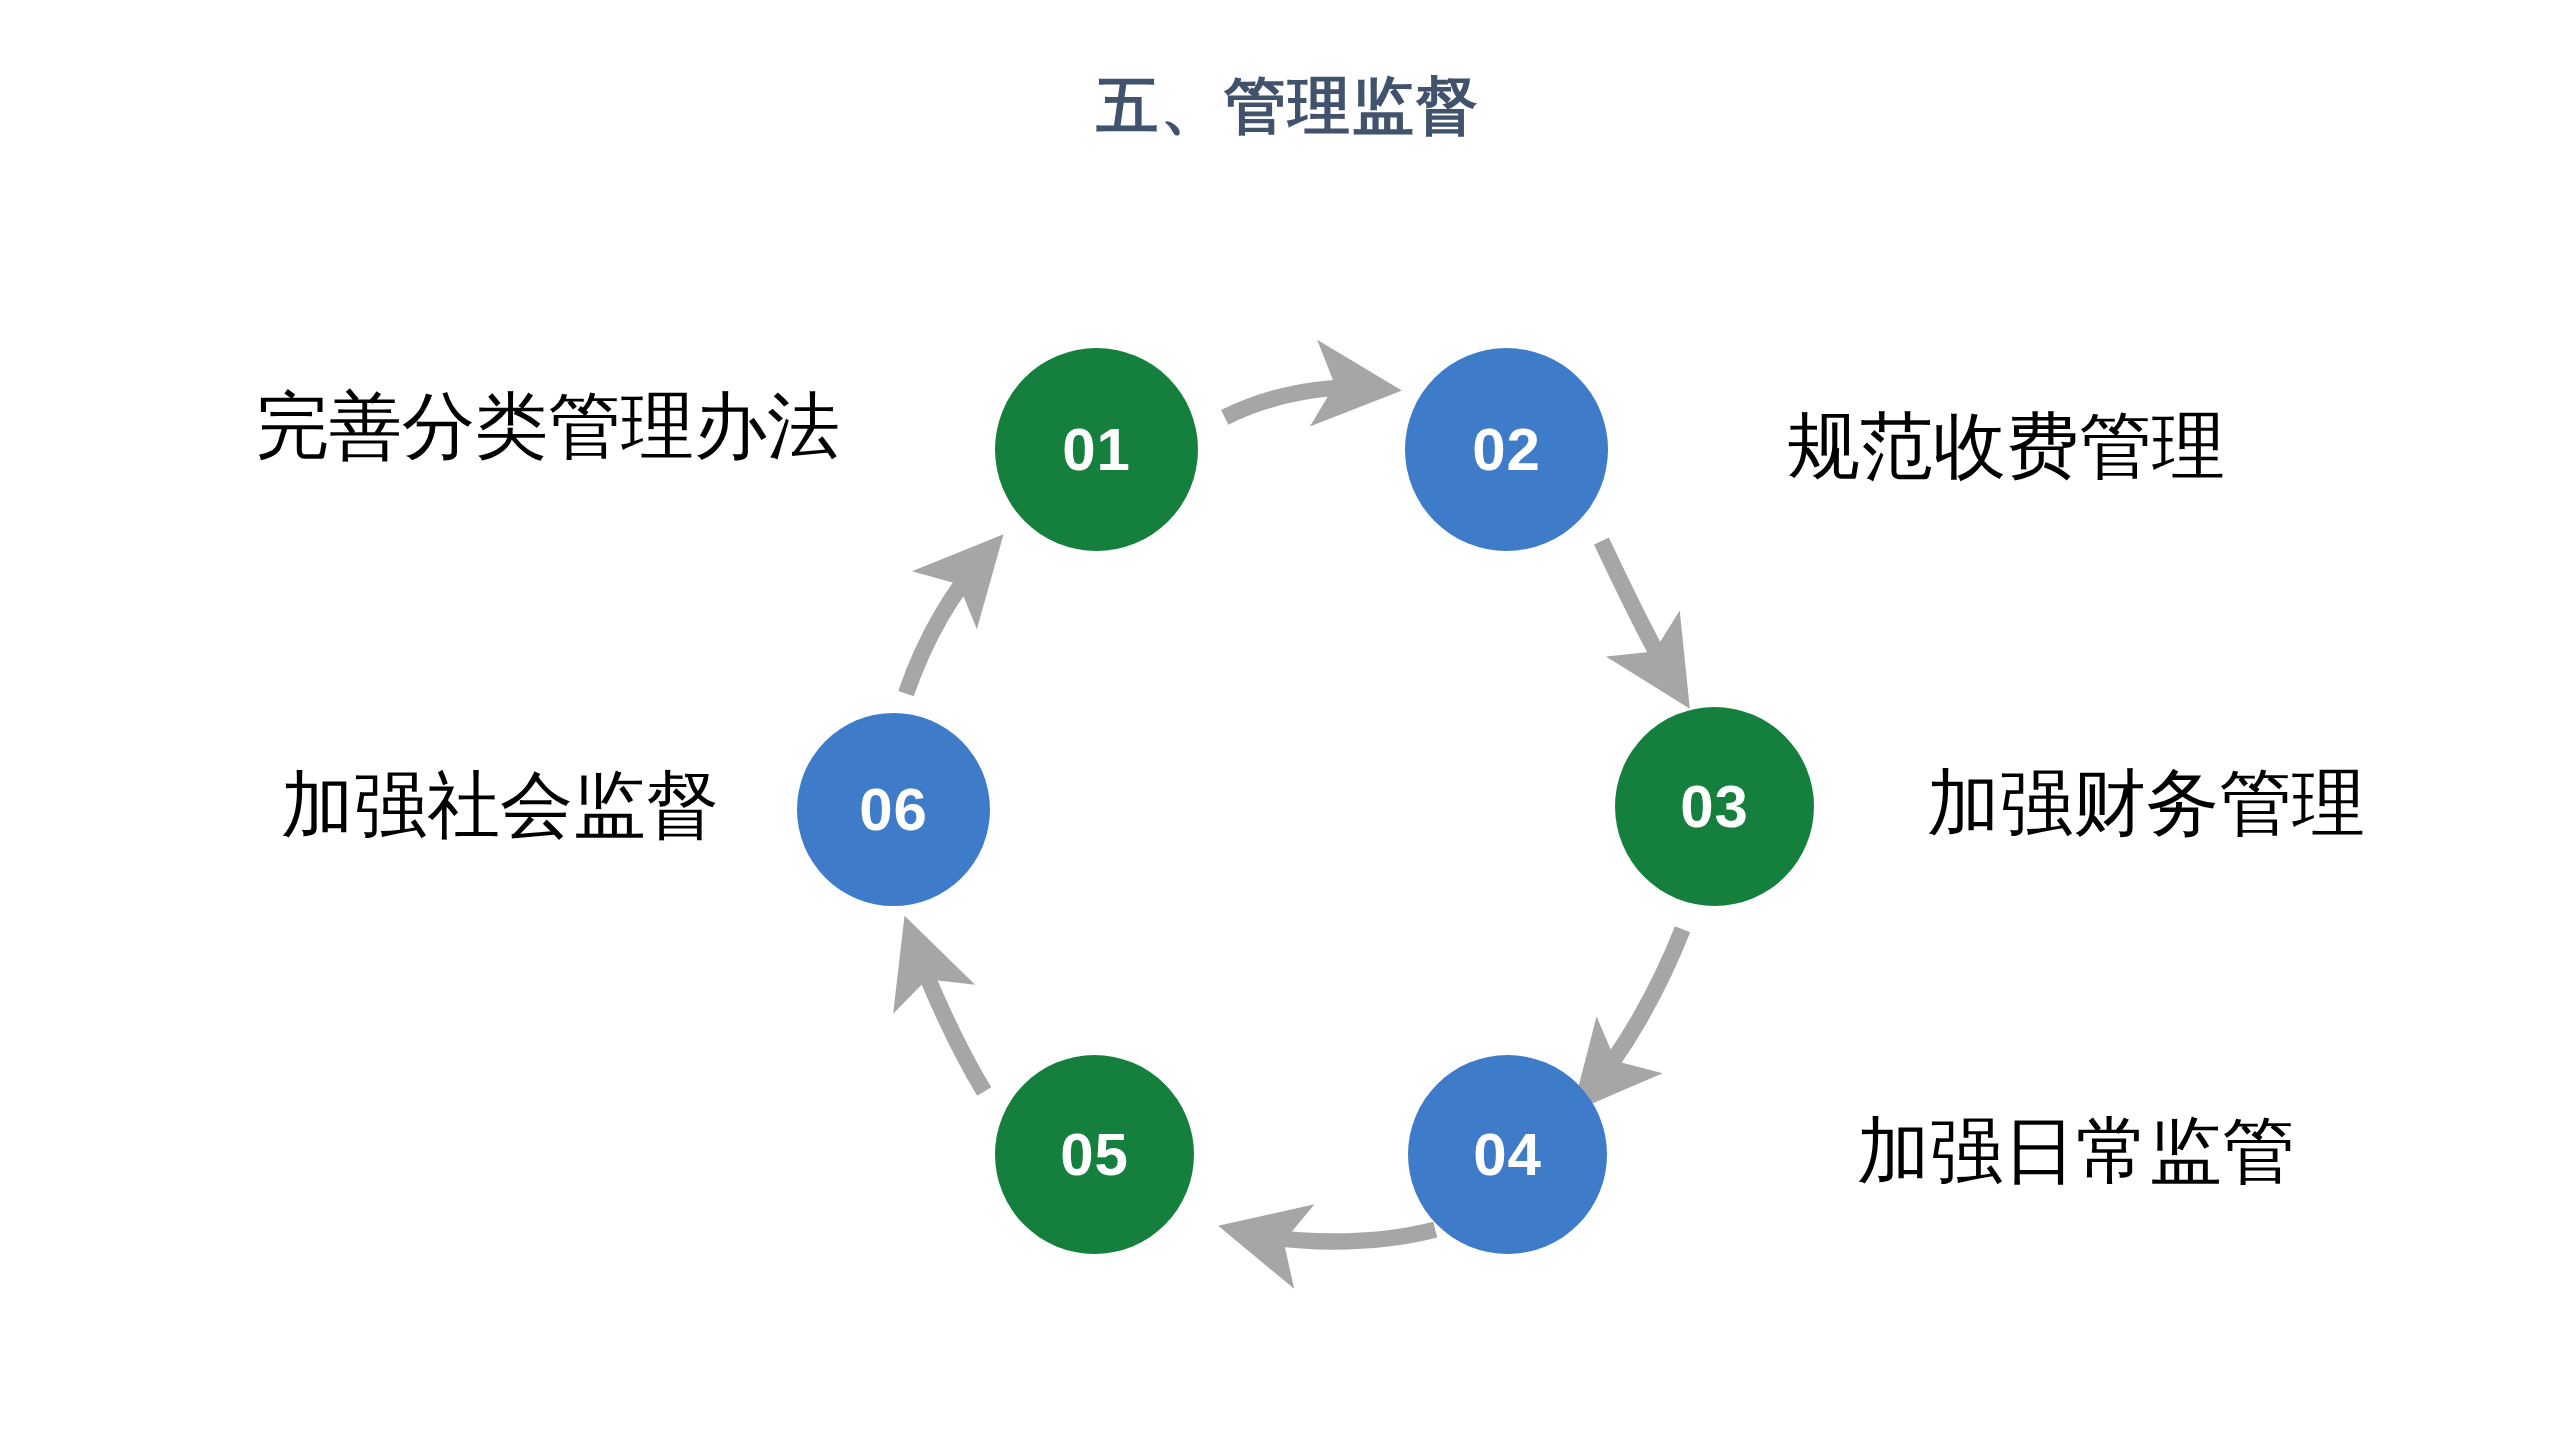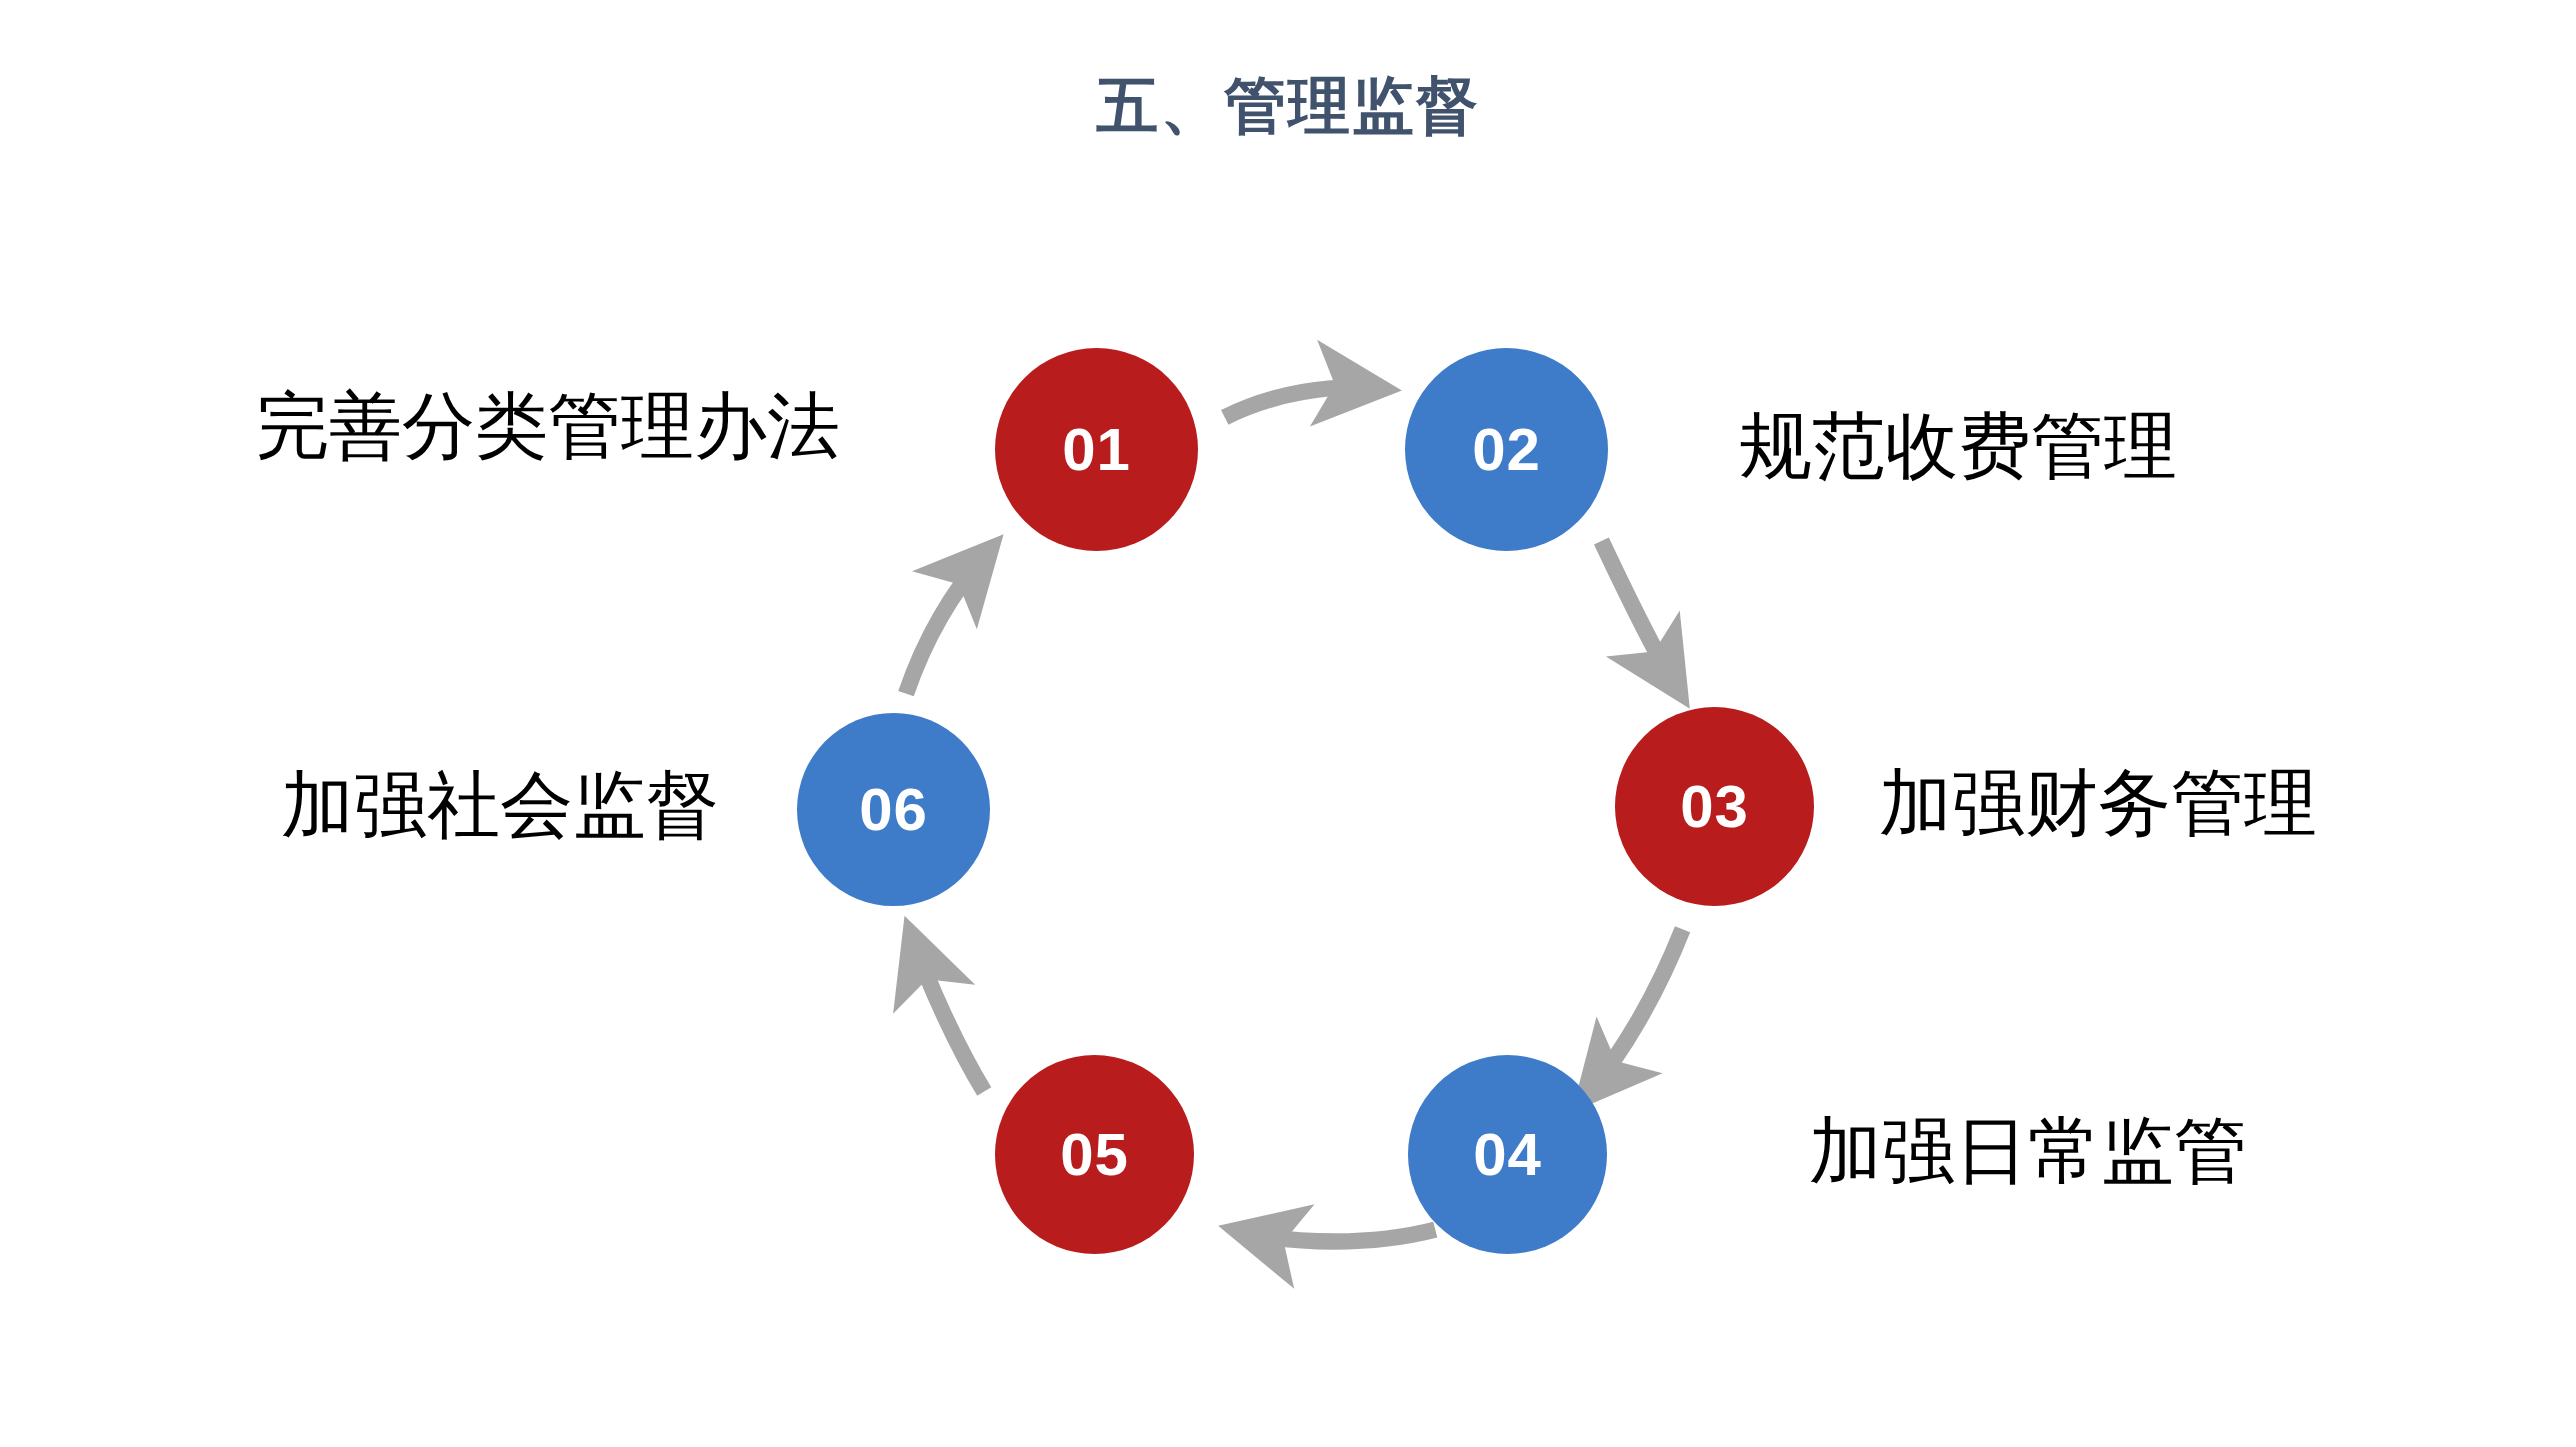--- a/index.html
+++ b/index.html
@@ -55,35 +55,35 @@
     position: absolute;
     border-radius: 50%;
     display: flex;
     align-items: center;
     justify-content: center;
     color: #ffffff;
     font-weight: 700;
     font-size: 60px;
     letter-spacing: 1px;
   }
-  .node.dark  { background: #b91c1c; }
+  .node.dark  { background: #15803d; }
   .node.light { background: #3E7BC8; }
 
   .node-num { line-height: 1; }
 
   
   .caption {
     position: absolute;
     color: #000000;
     font-size: 73px;
     font-weight: 400;
     line-height: 1.1;
     white-space: nowrap;
   }
-  .caption.right { text-align: left; }
+  .caption.right { text-align: left; margin-left: 48px; }
   .caption.left  { text-align: right; }
 </style>
 </head>
 <body>
 
 <div id="slide">
 
   <div id="title">五、管理监督</div>
 
   <div id="diagram">

